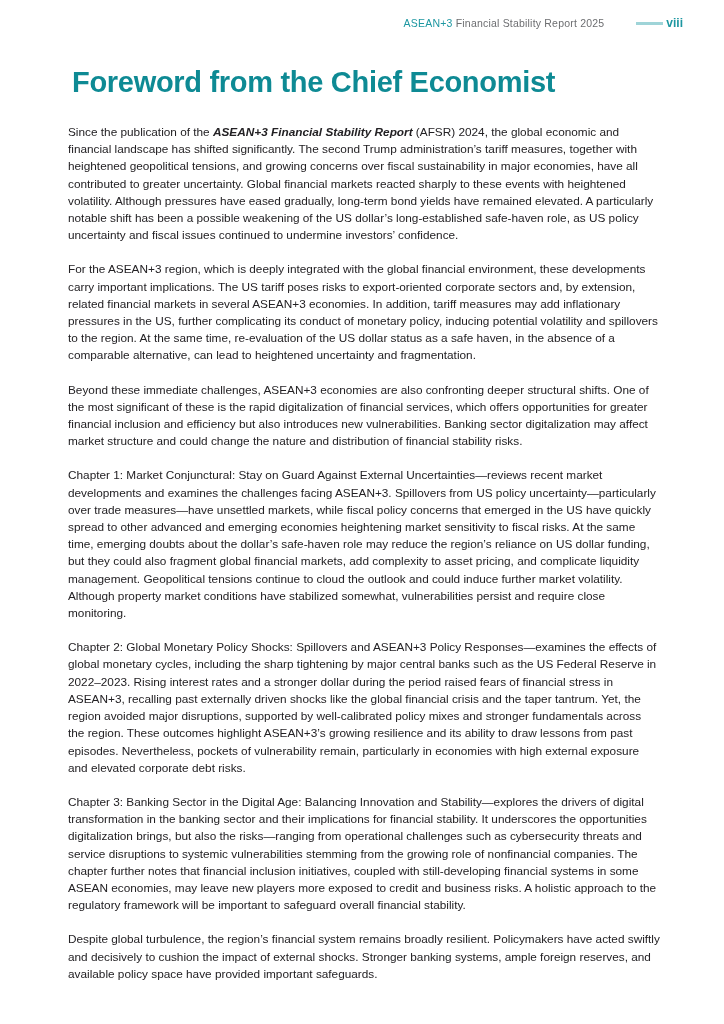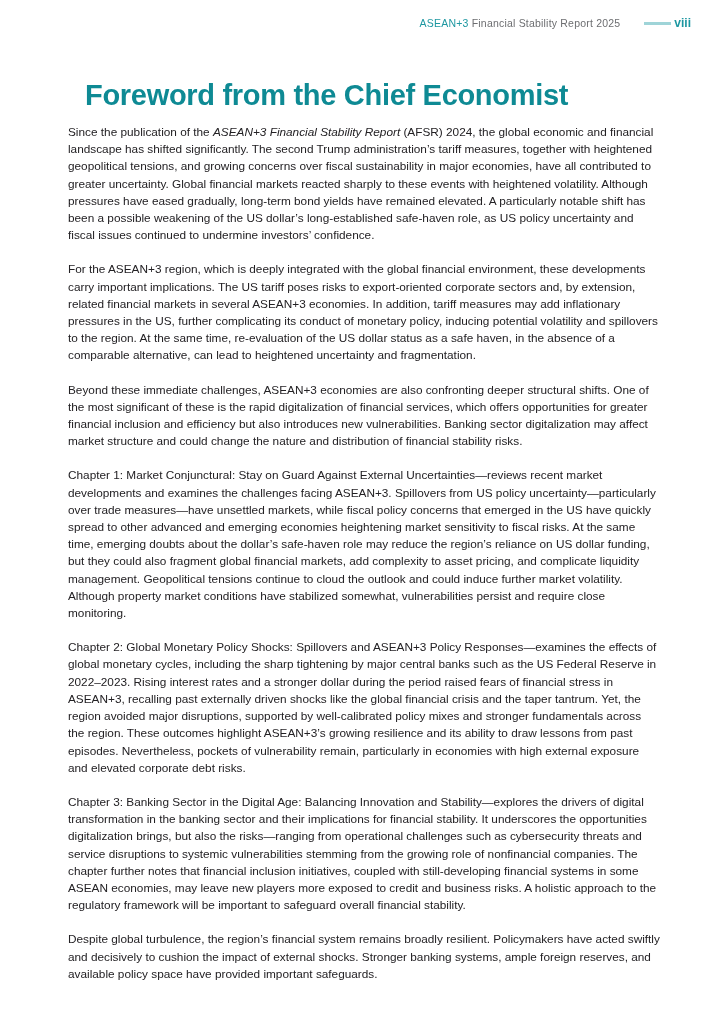--- a/index.html
+++ b/index.html
@@ -14,55 +14,55 @@
     position:relative;
     width:724px;height:1024px;
     background:#ffffff;
     margin:0 auto;
     font-family:"Liberation Sans", sans-serif;
     overflow:hidden;
     box-shadow:0 0 6px rgba(0,0,0,.15);
   }
   .page-header{
     position:absolute;
-    top:16px;right:33px;
-    display:flex;align-items:flex-end;gap:24px;
+    top:16px;right:41px;
+    display:flex;align-items:flex-end;gap:32px;
   }
   .header-title{
     font-size:10.5px;
     color:var(--header-gray);
     letter-spacing:.2px;
     padding-bottom:1px;
   }
   .header-title .hl{color:var(--teal-bright);}
   .page-number-block{
     display:flex;flex-direction:row;align-items:center;gap:3px;
   }
   .page-number-dash{
     width:27px;height:3px;background:var(--teal-light);
   }
   .page-number{
     font-size:12px;font-weight:bold;color:var(--teal-bright);
   }
   h1.page-title{
     position:absolute;
-    top:62px;left:68px;margin:17px;
+    top:62px;left:68px;margin:4px;
     font-size:29px;font-weight:bold;
     letter-spacing:-0.3px;
     color:var(--teal);
   }
   .body-copy{
     position:absolute;
     top:124px;left:68px;width:592px;
     font-size:11.8px;line-height:17.2px;
     color:var(--body-text);
     text-align:left;
   }
   .body-copy p{margin:0 0 17px 0;}
-  .body-copy em{font-style:italic;}
+  .body-copy em{font-style:italic;font-weight:bold;}
 </style>
 </head>
 <body>
 
 <div class="page">
 
   <div class="page-header">
     <div class="header-title">
       <span class="hl">ASEAN+3</span><span> Financial Stability Report 2025</span>
     </div>

